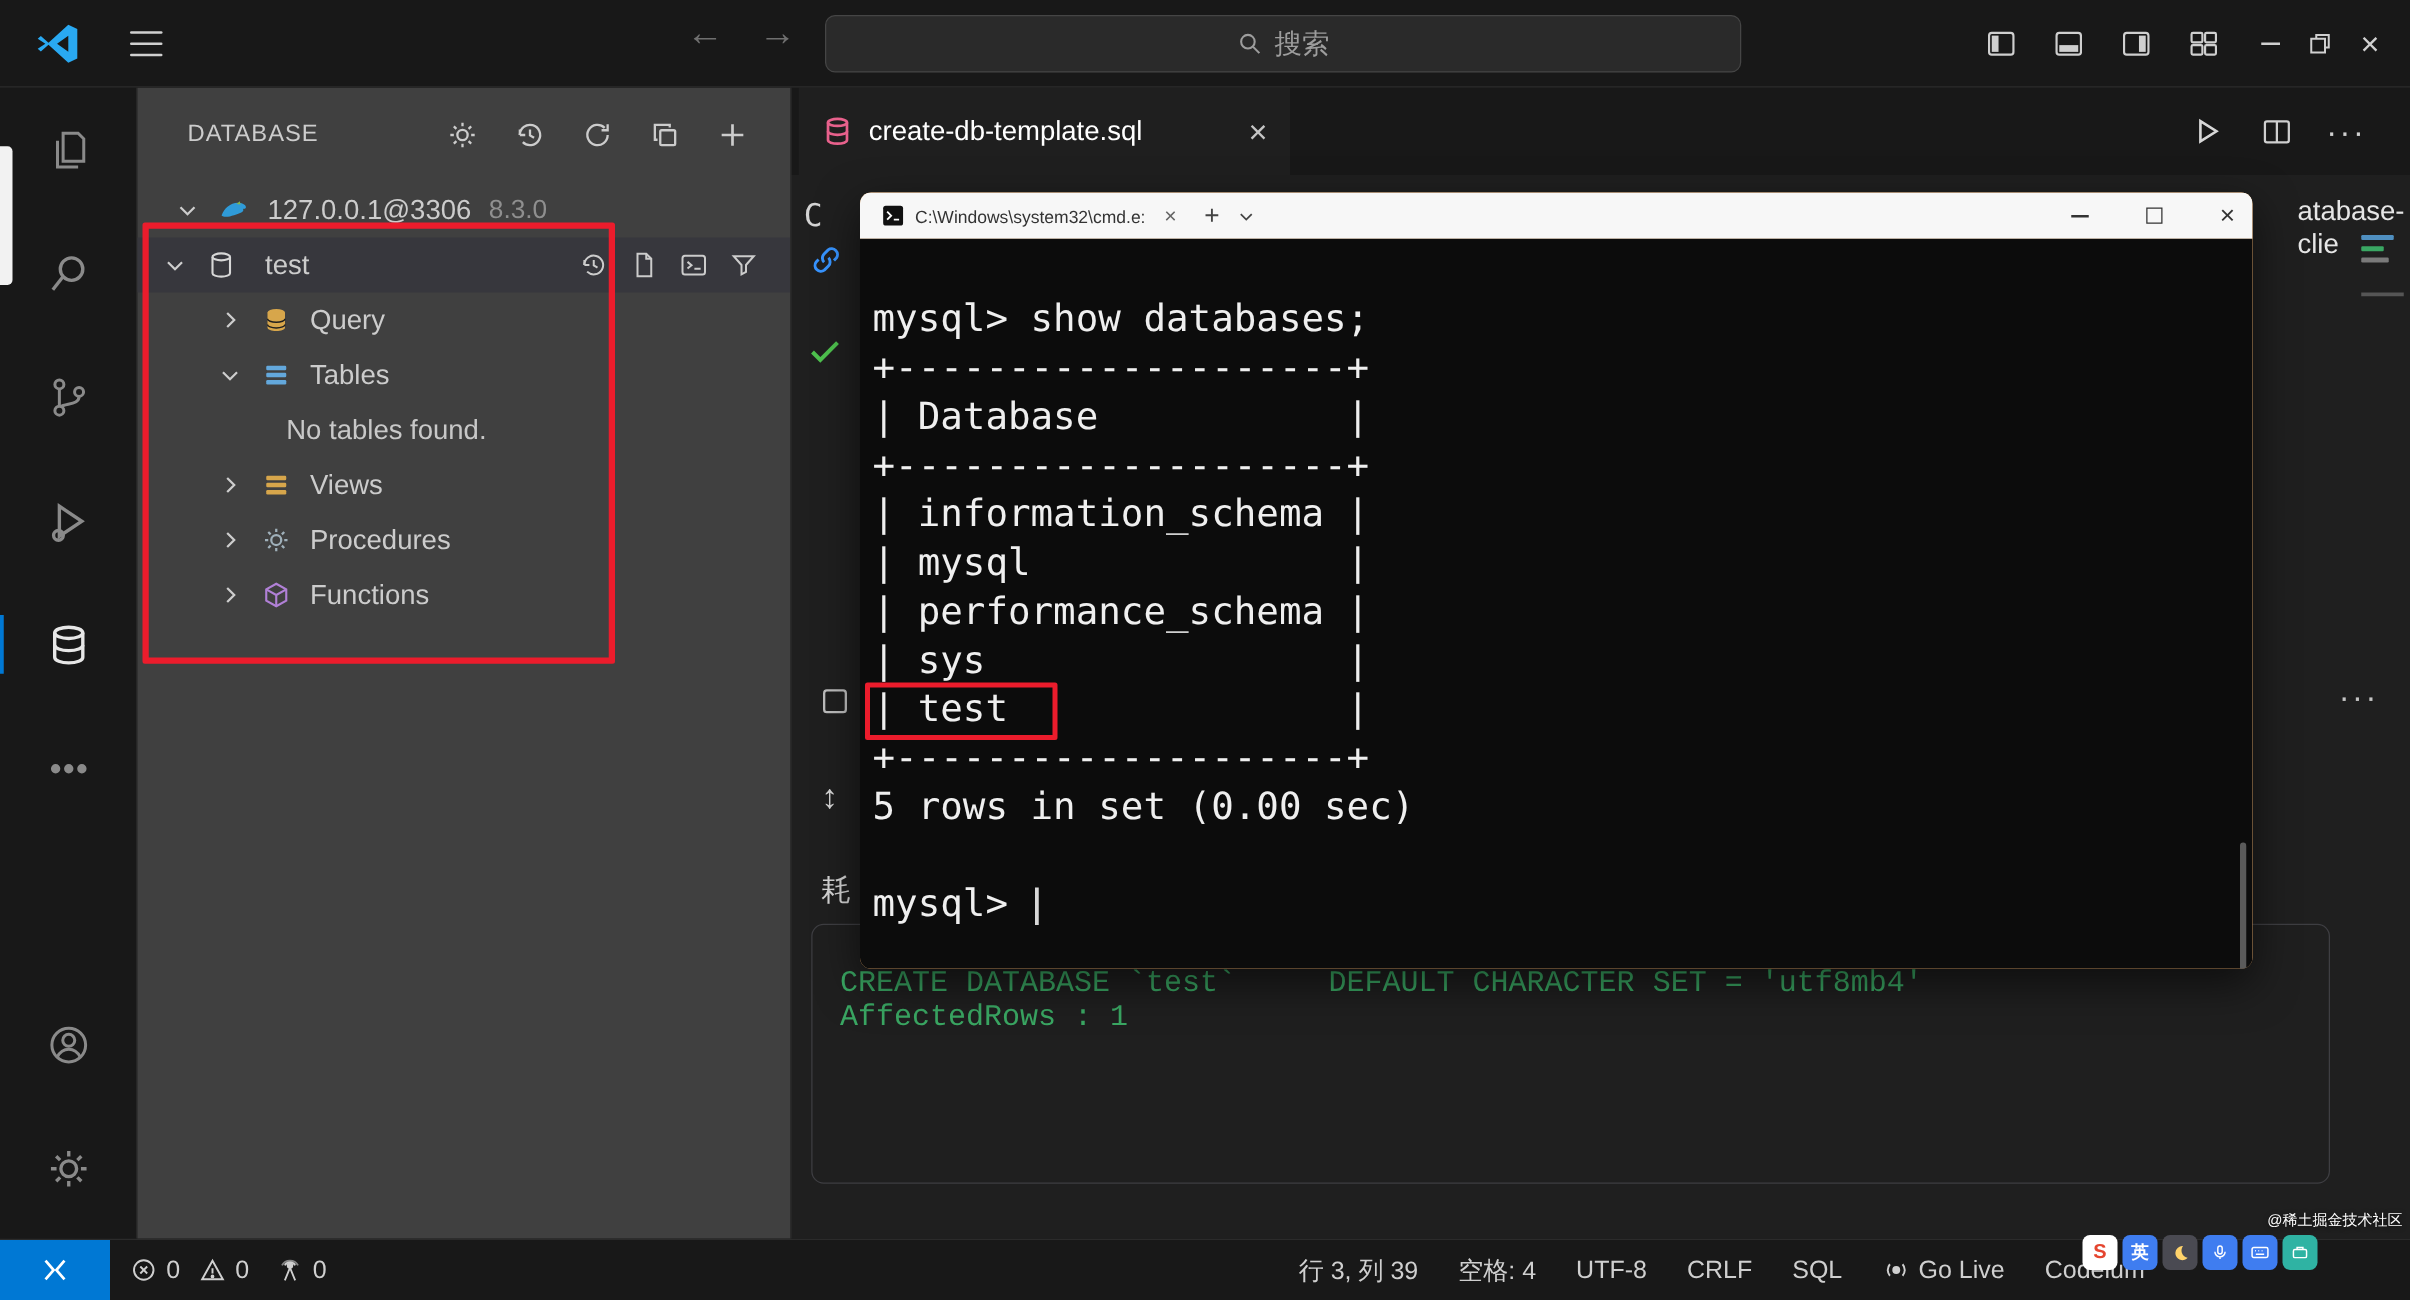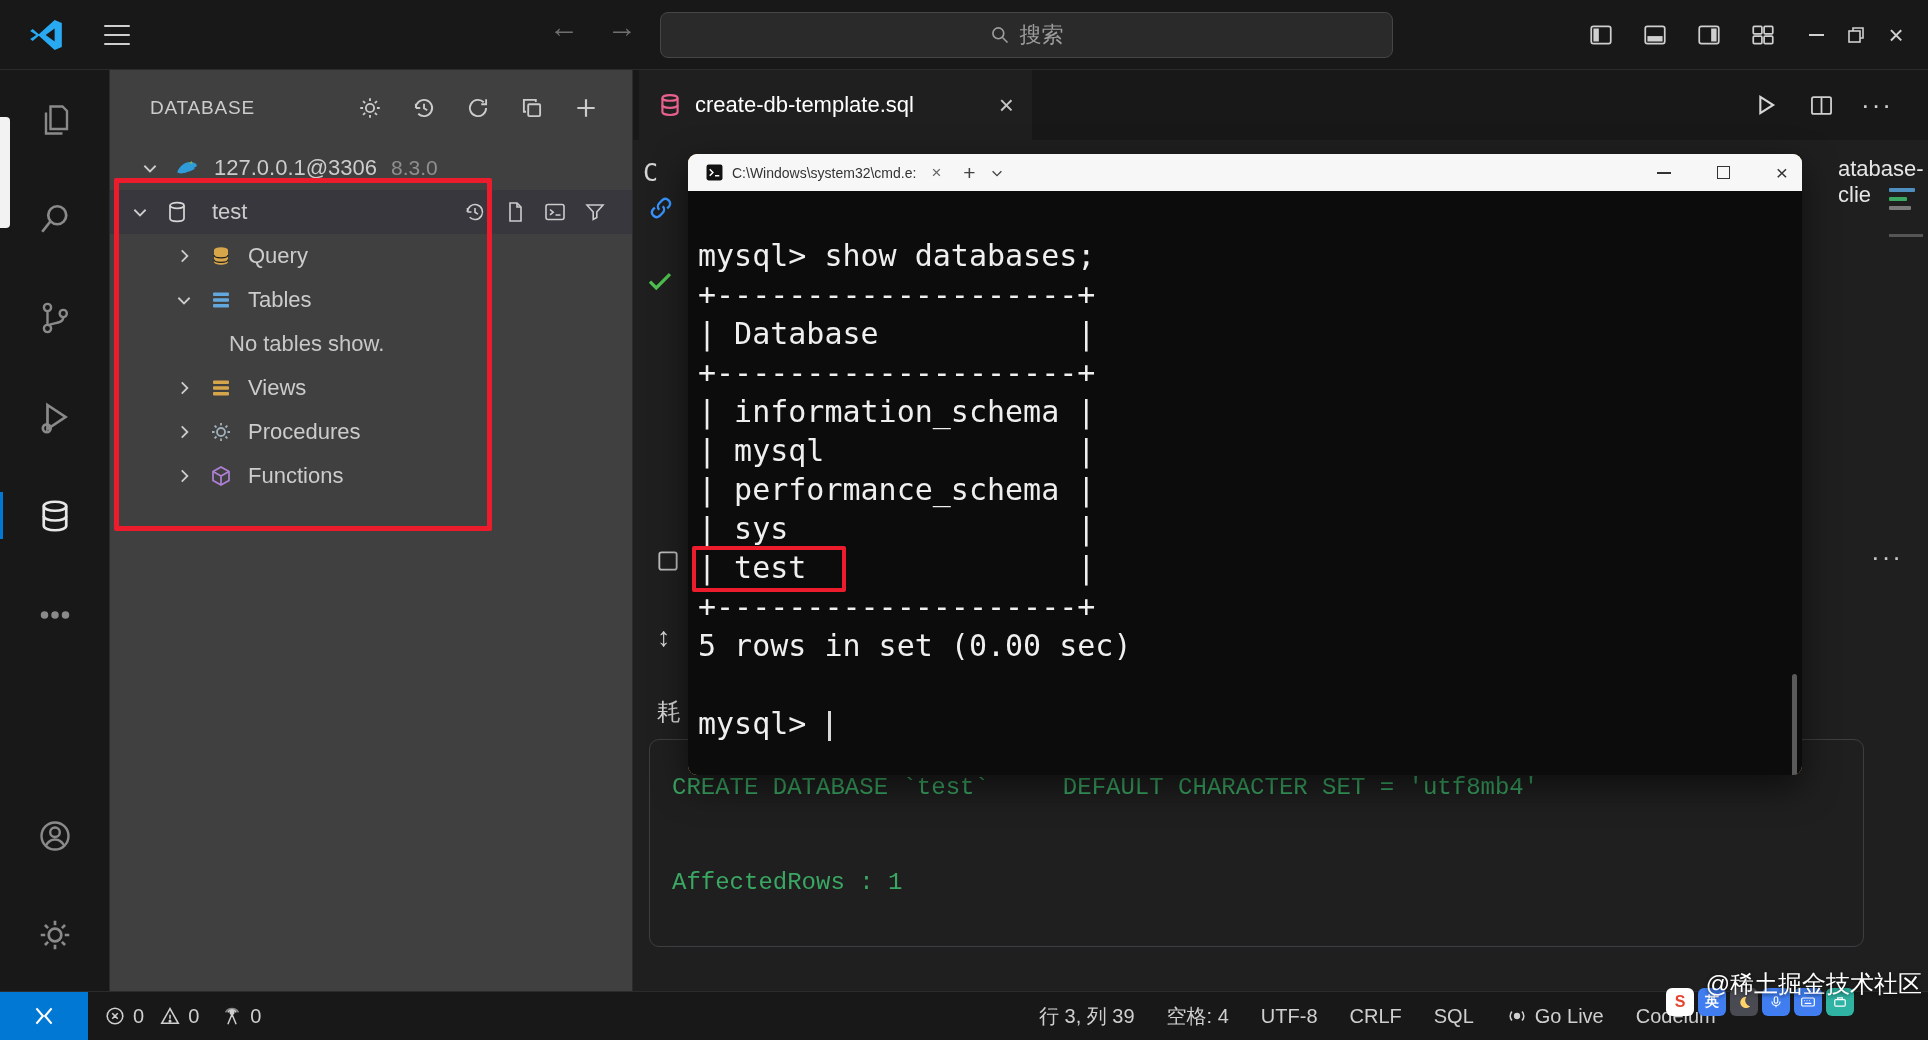--- a/index.html
+++ b/index.html
@@ -51,21 +51,21 @@
   .tabbar{position:relative;height:70px;background:#181818}
   .tab{position:absolute;left:6px;top:0;width:393px;height:70px;background:#1f1f1f;display:flex;align-items:center;padding:0 18px;gap:12px;cursor:pointer}
   .tab .tname{color:#ffffff;font-size:22px;white-space:nowrap}
   .tab .tclose{margin-left:auto;color:#c5c5c5;font-size:26px}
   .ed-actions{position:absolute;right:36px;top:0;height:70px;display:flex;align-items:center;gap:26px}
   .ed-actions .ic{width:30px;height:30px;display:flex;align-items:center;justify-content:center;cursor:pointer}
   .content{position:absolute;left:0;top:70px;right:0;bottom:0}
   .frag{position:absolute;color:#d4d4d4}
   .mono{font-family:"DejaVu Sans Mono",monospace}
   .results{position:absolute;left:16px;top:599px;width:1215px;height:208px;border:1px solid #3e3e42;border-radius:10px;padding:34px 0 0 22px;font-family:Liberation Mono, monospace;font-size:24px;color:#3aa763}
-  .results .l2{margin-top:68px}
+  .results .l2{}
   .stmt-tail{margin-left:74px}
   .minimap-frag{position:absolute;left:1256px;top:48px;display:flex;flex-direction:column;gap:5px}
   .minimap-frag i{display:block;height:4px;border-radius:1px}
 
   
   .cmd{position:absolute;left:688px;top:154px;width:1114px;height:621px;border-radius:9px;overflow:hidden;box-shadow:0 12px 34px rgba(0,0,0,.55);z-index:6;background:#fdba74}
   .cmd-titlebar{height:37px;background:#f7f7f7;display:flex;align-items:center;padding:0 14px;color:#3b3b3b}
   .cmd-tab{display:flex;align-items:center;gap:9px;height:100%;padding:0 4px}
   .cmd-tab .tt{font-size:14px;color:#333}
   .cmd-tab .cx{font-size:17px;color:#666;margin-left:6px}
@@ -88,21 +88,21 @@
   
   .statusbar{position:absolute;left:0;bottom:0;width:100%;height:49px;background:#181818;border-top:1px solid #2b2b2b;display:flex;align-items:center;font-size:20px;color:#cfcfcf;z-index:7}
   .remote{width:88px;height:100%;background:#0078d4;display:flex;align-items:center;justify-content:center;flex:none;cursor:pointer}
   .sb-item{display:flex;align-items:center;gap:7px;cursor:pointer;white-space:nowrap}
   .sb-left{display:flex;align-items:center;gap:22px;margin-left:16px}
   .sb-right{position:absolute;left:1039px;top:0;height:100%;display:flex;align-items:center;gap:32px}
 
   
   .imebar{position:absolute;left:1666px;top:988px;display:flex;gap:4px;z-index:10}
   .imebar .key{width:28px;height:28px;border-radius:6px;display:flex;align-items:center;justify-content:center;font-size:16px;font-weight:bold;cursor:pointer}
-  .watermark{position:absolute;right:6px;top:968px;z-index:11;color:#fff;font-size:24px;text-shadow:0 1px 4px rgba(0,0,0,.7);pointer-events:none}
+  .watermark{position:absolute;right:6px;top:968px;z-index:11;color:#fff;font-size:12px;text-shadow:0 1px 4px rgba(0,0,0,.7);pointer-events:none}
 
   svg{display:block}
 </style>
 </head>
 <body>
 
 <div class="screen">
 
   <div class="titlebar">
     <svg class="vslogo" viewBox="0 0 100 100">
@@ -346,21 +346,21 @@
           <svg width="24" height="24" viewBox="0 0 24 24">
             <rect x="4" y="4.5" width="16" height="3.6" rx="1" fill="#63a8dc"></rect>
             <rect x="4" y="10.2" width="16" height="3.6" rx="1" fill="#63a8dc"></rect>
             <rect x="4" y="15.9" width="16" height="3.6" rx="1" fill="#63a8dc"></rect>
           </svg>
         </span>
       <span class="tlabel">Tables</span>
     </div>
 
     <div class="row muted-row" style="padding-left:119px">
-      <span class="tlabel">No tables show.</span>
+      <span class="tlabel">No tables found.</span>
     </div>
 
     <div class="row" style="padding-left:64px">
       <span class="chev">
           <svg width="18" height="18" viewBox="0 0 16 16">
             <path d="M6 3l5 5-5 5" fill="none" stroke="#cccccc" stroke-width="1.6"></path>
           </svg>
         </span>
       <span class="ticon">
           <svg width="24" height="24" viewBox="0 0 24 24">

